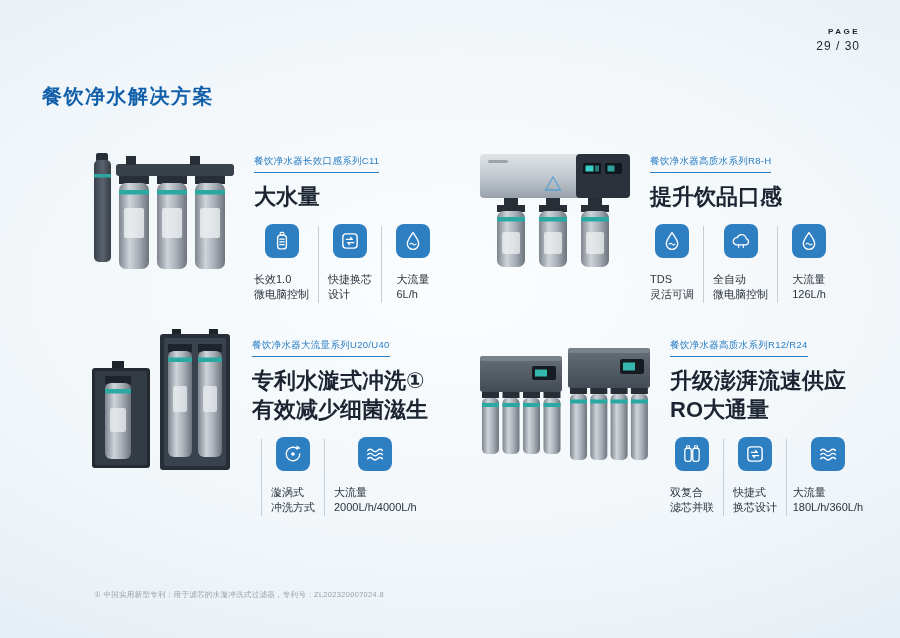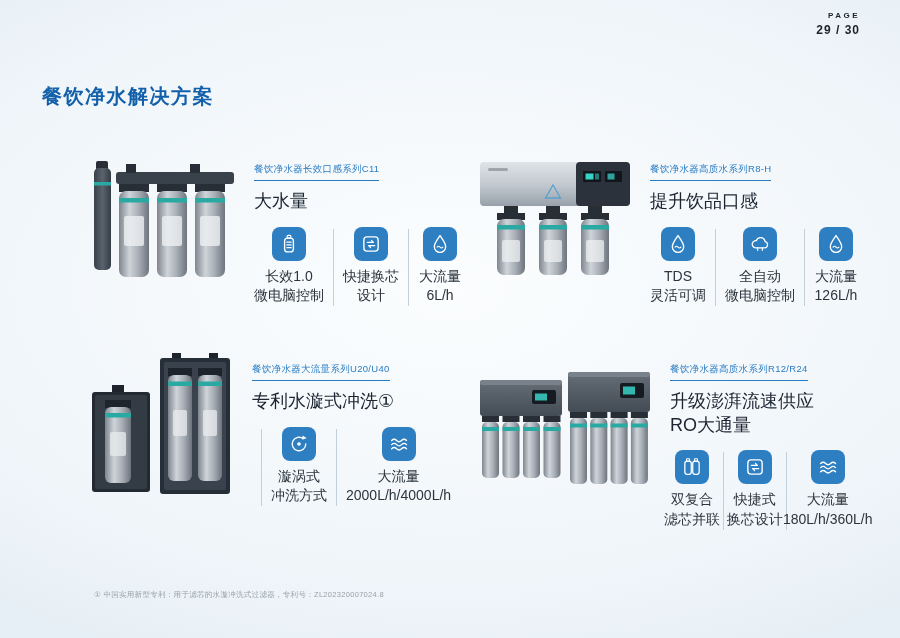--- a/index.html
+++ b/index.html
@@ -5,49 +5,49 @@
   html,body{margin:0;padding:0;}
   body{
     width:900px;height:638px;
     font-family:"Liberation Sans","DejaVu Sans",sans-serif;
     -webkit-font-smoothing:antialiased;
   }
   .page{
     position:relative;width:900px;height:638px;overflow:hidden;
     background:radial-gradient(ellipse 120% 95% at 50% 45%, #fbfdfe 0%, #f1f6fa 45%, #d8e5f0 100%);
   }
-  .page-number{position:absolute;top:11px;right:40px;text-align:right;color:#1c232b;}
+  .page-number{position:absolute;top:27px;right:40px;text-align:right;color:#1c232b;}
   .page-label{font-size:8px;font-weight:700;letter-spacing:2.5px;}
-  .page-num{font-size:12px;font-weight:700;margin-top:3px;letter-spacing:1px;}
+  .page-num{font-size:12px;font-weight:400;margin-top:3px;letter-spacing:1px;}
   .title{
     position:absolute;left:42px;top:70px;
     font-size:20px;font-weight:700;color:#1360aa;letter-spacing:1.5px;
   }
   .products{
-    position:absolute;left:88px;top:152px;width:772px;
-    display:grid;grid-template-columns:388px 384px;row-gap:46px;
+    position:absolute;left:88px;top:144px;width:772px;
+    display:grid;grid-template-columns:388px 384px;row-gap:25px;
   }
   .product{display:flex;gap:16px;align-items:flex-start;}
   .product-image{flex:0 0 auto;}
   .product-image svg{display:block;}
   .product-info{flex:1 1 auto;padding-top:6px;min-width:0;}
   .series{
     display:inline-block;font-size:9.5px;color:#2a7dc3;
     border-bottom:1px solid #2a7dc3;padding-bottom:4px;margin-bottom:9px;
     letter-spacing:.3px;white-space:nowrap;
   }
-  .heading{font-size:18px;font-weight:400;color:#1b2430;line-height:1.32;white-space:nowrap;}
+  .heading{font-size:22px;font-weight:700;color:#1b2430;line-height:1.32;white-space:nowrap;}
   .features{display:flex;align-items:stretch;margin-top:13px;}
   .feature{display:flex;flex-direction:column;align-items:center;min-width:44px;}
   .icon-box{
     width:34px;height:34px;border-radius:8px;background:#2e7ec2;
     display:flex;align-items:center;justify-content:center;flex:0 0 auto;
   }
   .icon-box svg{width:22px;height:22px;display:block;}
-  .caption{margin-top:6px;font-size:14px;color:#2c343d;text-align:center;line-height:1.4;white-space:nowrap;}
+  .caption{margin-top:14px;font-size:11px;color:#2c343d;line-height:1.4;white-space:nowrap;}
   .vdiv{width:1px;background:#c3cfd9;margin:2px 9px 0;min-height:54px;}
   .footnote{
     position:absolute;left:94px;bottom:38px;
     font-size:7.5px;color:#99a2ab;letter-spacing:.3px;
   }
 </style>
 </head>
 <body>
 
 <svg width="0" height="0" style="position:absolute" aria-hidden="true">
@@ -312,20 +312,21 @@
             <rect x="110" y="23" width="24" height="106" rx="6" fill="url(#gm3)"></rect>
             <rect x="110" y="29.5" width="24" height="4.5" fill="#2aa9a3"></rect>
             <rect x="115" y="58" width="14" height="26" rx="2" fill="#e9ecef" opacity="0.75"></rect>
           </g>
         </svg>
       </div>
       <div class="product-info">
         <div class="series">餐饮净水器大流量系列U20/U40</div>
         <div class="heading">
           <div>专利水漩式冲洗①</div>
+          <div>有效减少细菌滋生</div>
         </div>
         <div class="features">
           <span class="vdiv"></span>
           <div class="feature">
             <span class="icon-box">
                 <svg viewBox="0 0 24 24">
                   <use href="#i-swirl"></use>
                 </svg>
               </span>
             <span class="caption">

